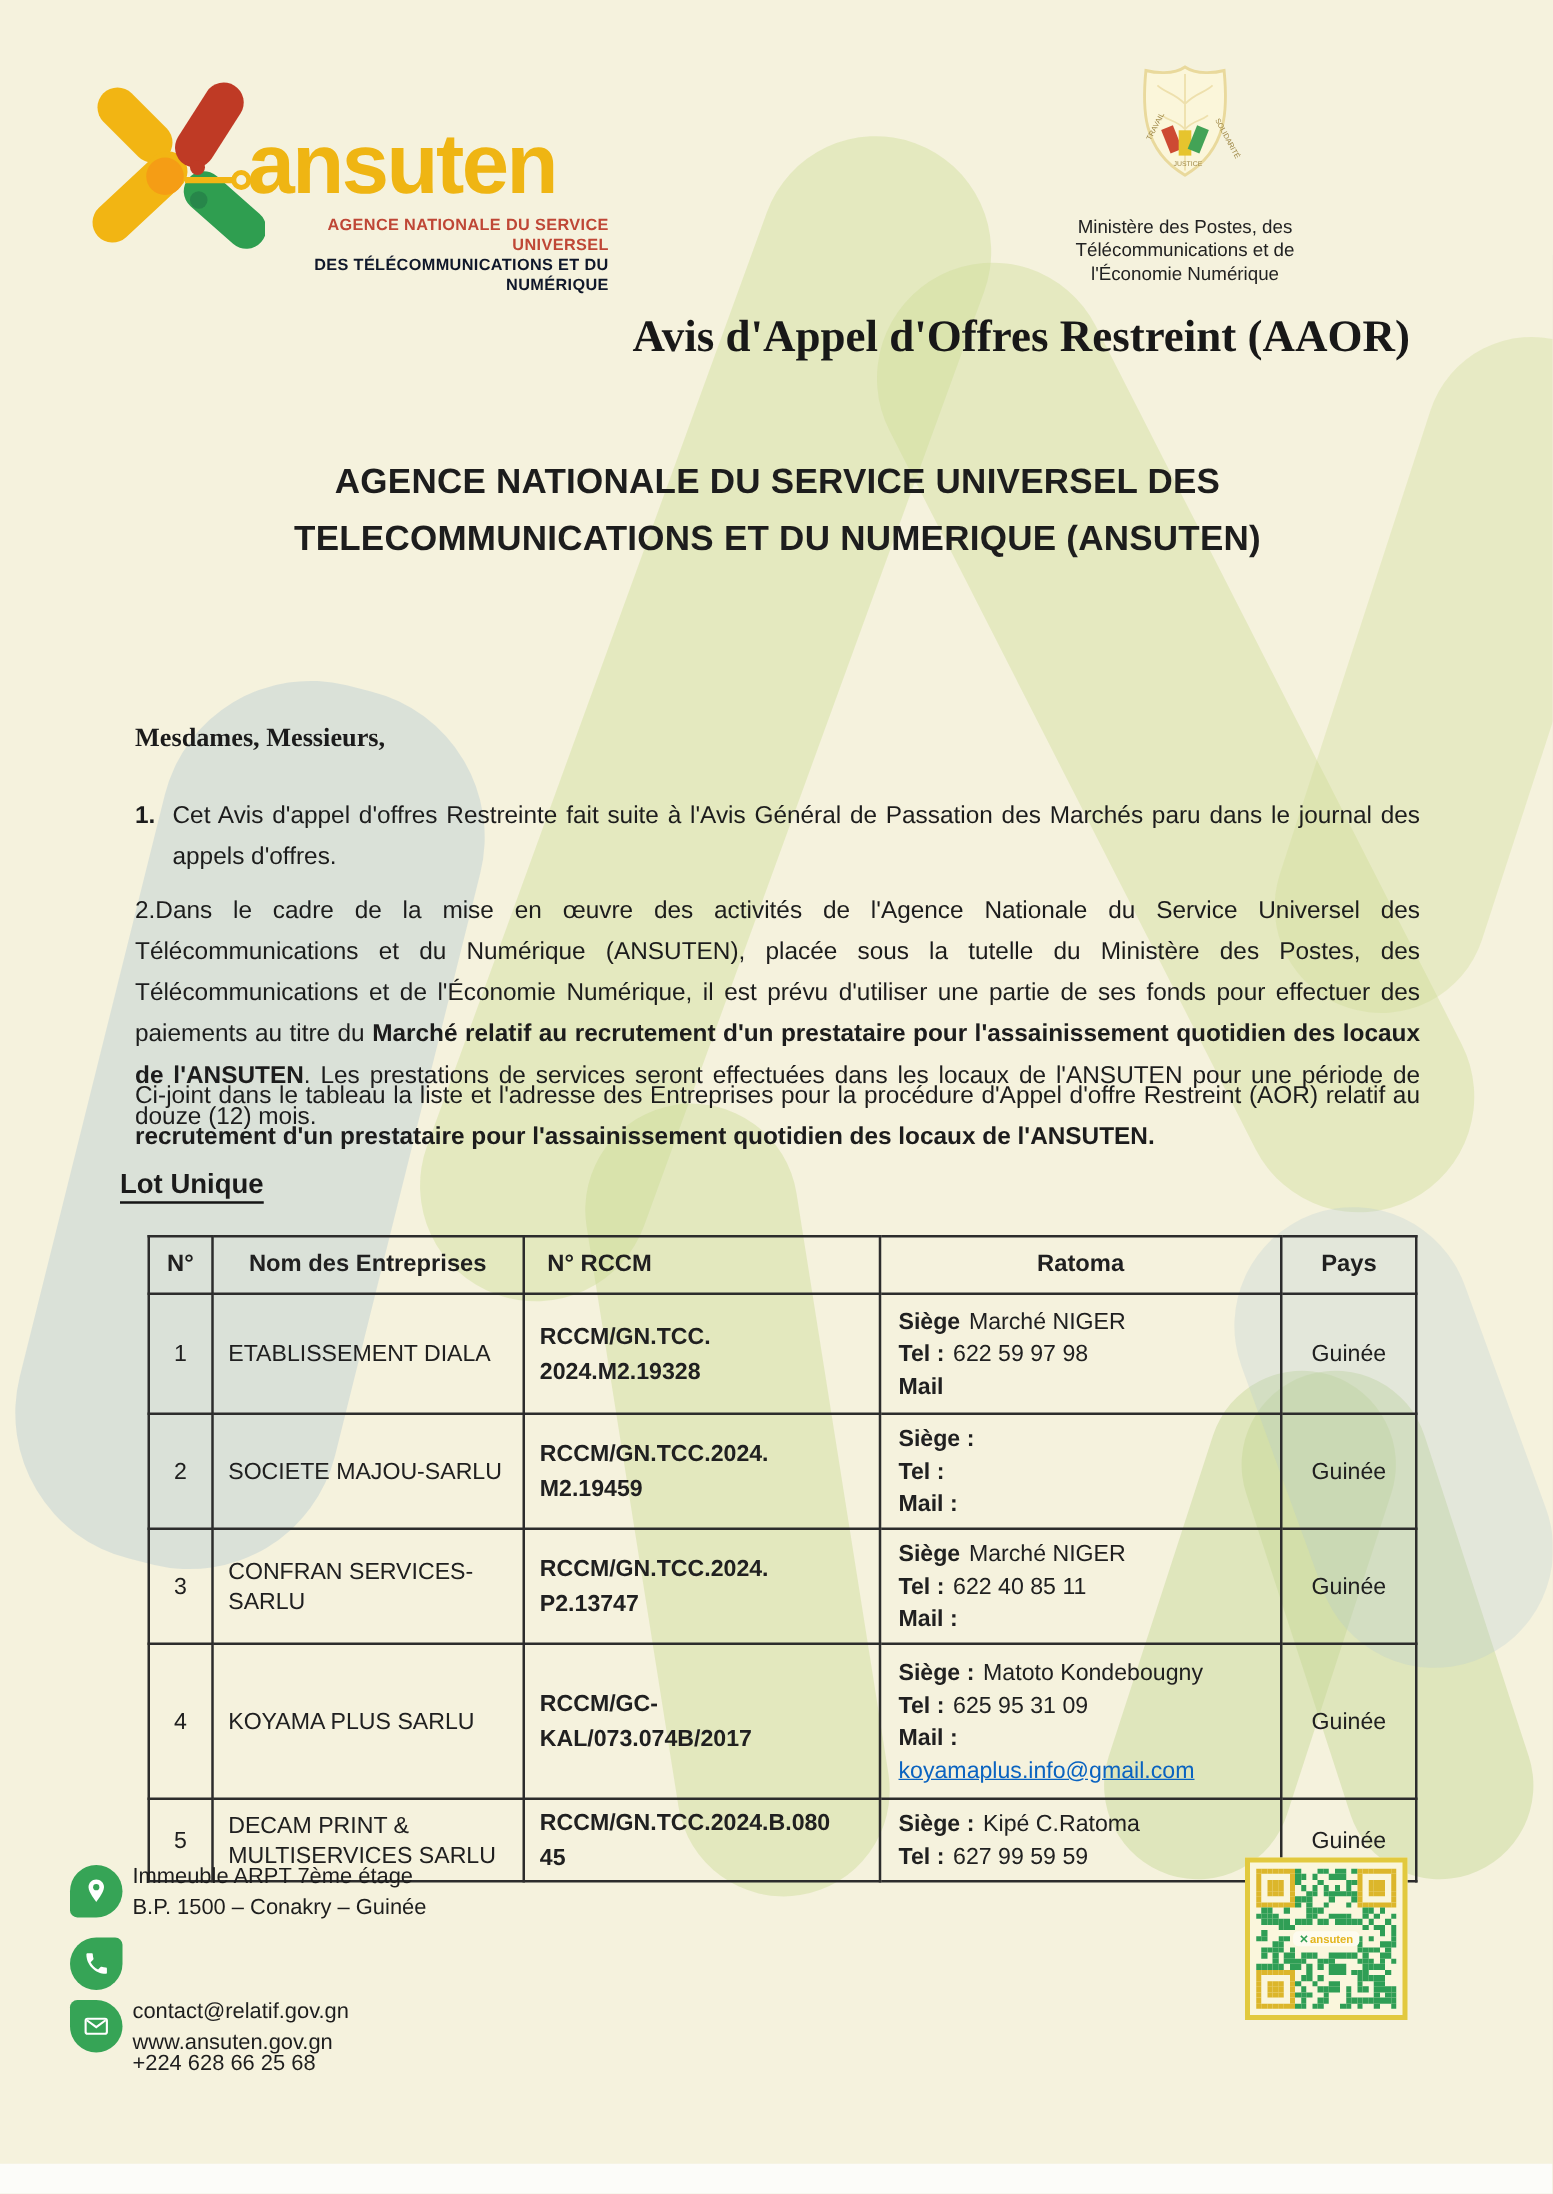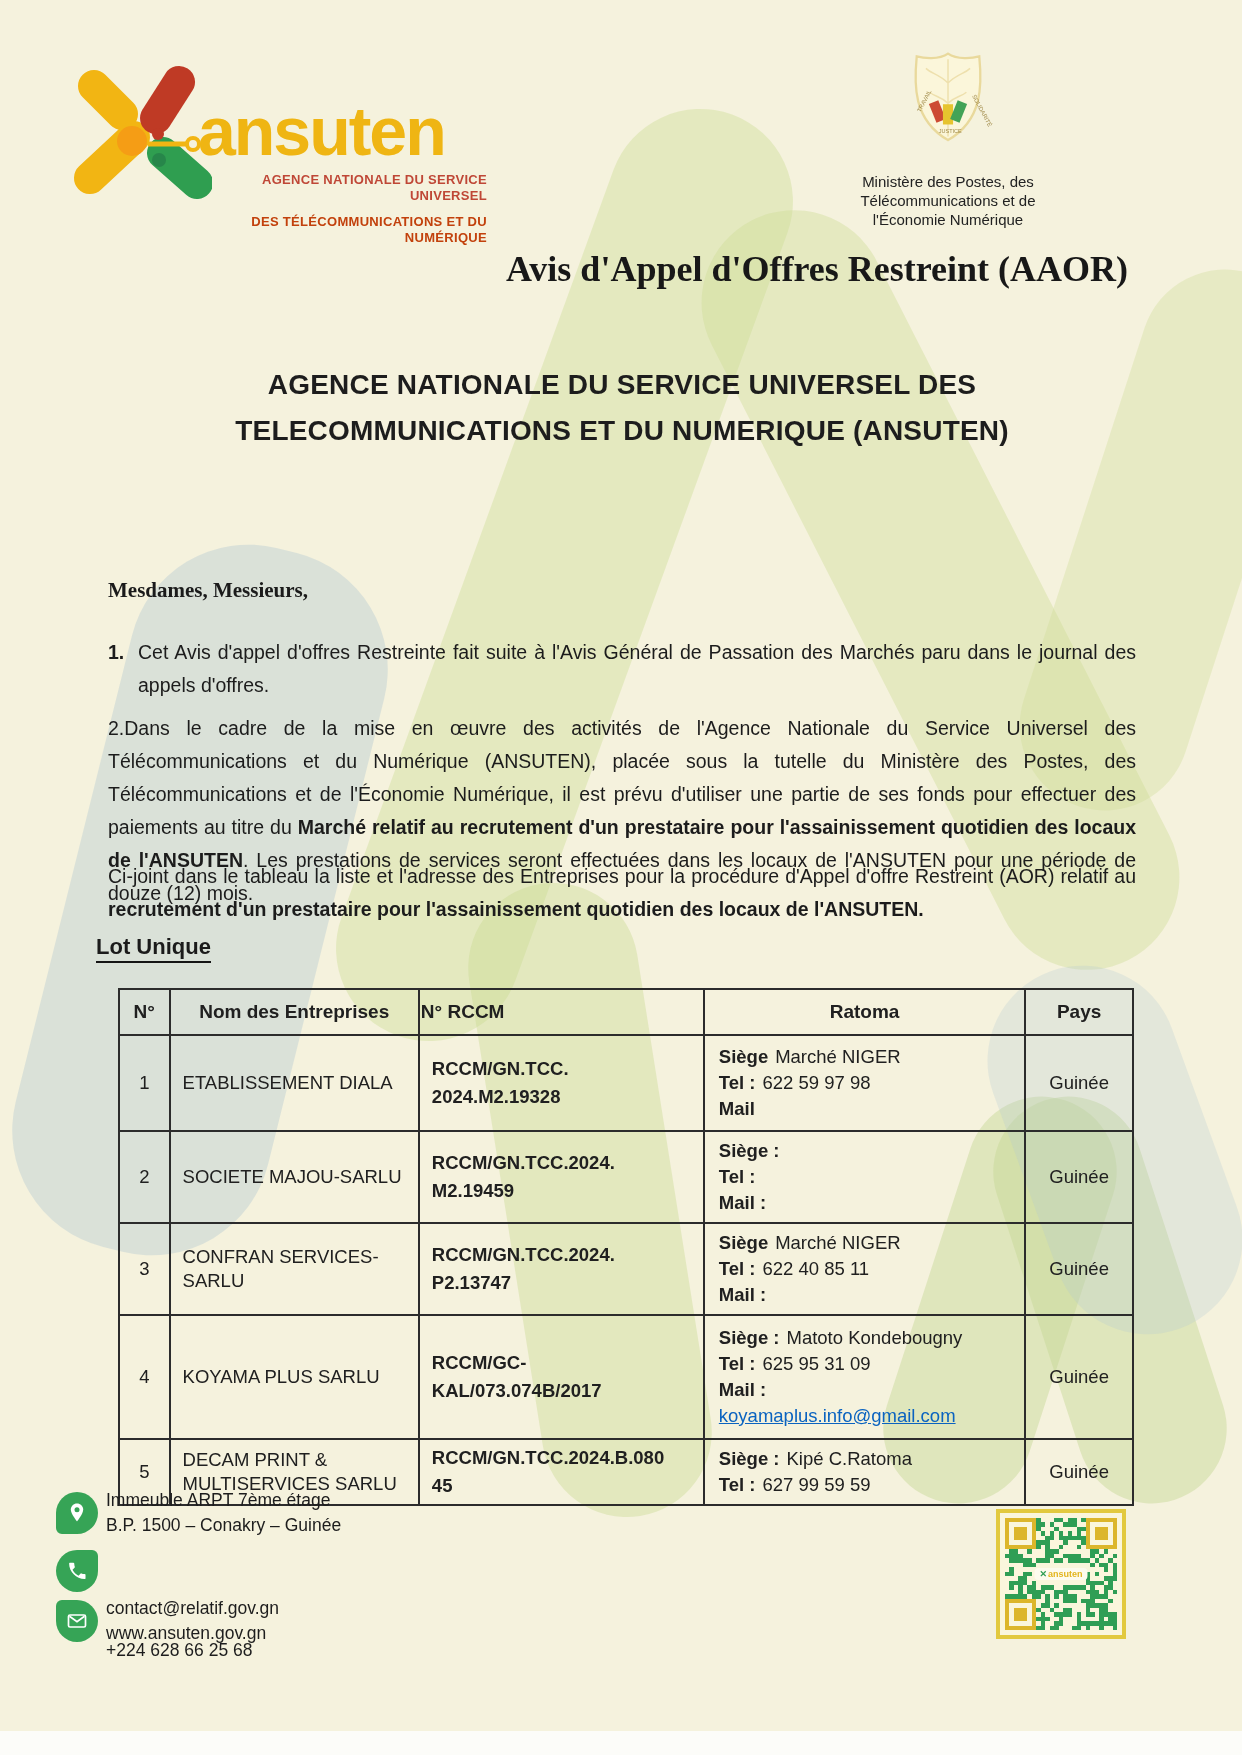--- a/index.html
+++ b/index.html
@@ -14,21 +14,21 @@
   .wm-green4{left:925px;top:1090px;width:150px;height:420px;background:rgba(198,216,148,.45);transform:rotate(18deg);}
   .wm-green5{left:1035px;top:1090px;width:150px;height:420px;background:rgba(198,216,148,.45);transform:rotate(-18deg);}
   .wm-green6{left:1080px;top:260px;width:170px;height:560px;background:rgba(205,221,150,.35);transform:rotate(18deg);}
   .wm-blue2{left:1020px;top:960px;width:190px;height:380px;background:rgba(176,198,210,.25);transform:rotate(-20deg);}
   .blk{position:absolute;z-index:2;}
   
   .logo{left:62px;top:52px;width:440px;height:160px;}
   .wordmark{position:absolute;left:136px;top:40px;font-size:68px;font-weight:bold;letter-spacing:-2px;color:#efb513;}
   .tagline{position:absolute;left:120px;top:120px;width:305px;text-align:right;font-size:13px;font-weight:bold;line-height:16px;letter-spacing:.3px;}
   .tag1{color:#bf4736;}
-  .tag2{color:#c2410c;margin-top:10px;}
+  .tag2{color:#0f172a;}
   .ministry{left:853px;top:46px;width:190px;text-align:center;}
   .ministry svg{display:block;margin:0 auto;}
   .ministry-caption{margin-top:4px;font-size:15px;line-height:19px;color:#222;white-space:pre-line;}
   
   .title-blk{left:100px;top:248px;width:1028px;text-align:right;}
   .doc-title{font-family:"Liberation Serif",serif;font-weight:bold;font-size:36px;color:#181818;}
   .doc-ref{margin-top:9px;font-size:19px;font-weight:bold;color:#1f1f1f;letter-spacing:.2px;}
   .agency{left:108px;top:362px;width:1028px;text-align:center;font-size:28px;font-weight:bold;line-height:46px;color:#1d1d1d;letter-spacing:.2px;}
   .service{left:108px;top:468px;width:1028px;text-align:center;font-size:24px;font-weight:bold;color:#1d1d1d;}
   .salutation{left:108px;top:578px;font-family:"Liberation Serif",serif;font-weight:bold;font-size:21px;}
@@ -37,40 +37,40 @@
   .p1{top:636px;display:flex;}
   .pnum{font-weight:bold;flex:0 0 30px;}
   .p2{top:712px;}
   .p3{top:860px;}
   .lot{left:96px;top:934px;font-size:22px;font-weight:bold;}
   .lot span{border-bottom:2.5px solid #151515;padding-bottom:2px;}
   
   .tbl{left:118px;top:988px;width:1016px;border-collapse:collapse;font-size:18.5px;color:#202020;}
   .tbl td,.tbl th{border:2px solid #2c2c2c;vertical-align:middle;}
   .tbl th{font-size:19px;font-weight:bold;height:42px;}
-  .th-rccm{text-align:left;padding-left:1px;}
+  .th-rccm{text-align:left;padding-left:18px;}
   .c-no{text-align:center;width:57px;}
   .c-name{width:253px;padding:0 12px;white-space:pre-line;line-height:24px;}
   .c-rccm{width:270px;padding:0 12px;font-weight:bold;white-space:pre-line;line-height:28px;}
   .c-addr{width:314px;padding:6px 14px;line-height:26px;vertical-align:middle;}
   .c-pays{width:122px;text-align:center;}
   .al b{margin-right:7px;}
   .lnk{color:#0a63c0;text-decoration:underline;}
   .r1{height:96px;}.r2{height:90px;}.r3{height:90px;}.r4{height:124px;}.r5{height:58px;}
   
   .fico{position:absolute;width:42px;height:42px;background:#36a456;border-radius:50% 50% 50% 14%;z-index:2;display:flex;align-items:center;justify-content:center;}
   .f-pin{left:56px;top:1492px;}
   .f-tel{left:56px;top:1550px;border-radius:50% 14% 50% 50%;}
   .f-mail{left:56px;top:1600px;border-radius:14% 50% 50% 50%;}
   .ftext{position:absolute;left:106px;font-size:17.5px;line-height:25px;color:#1d1d1d;z-index:2;}
   .f-addr{top:1488px;}
   .f-phone{top:1638px;}
   .f-emails{top:1596px;}
   
-  .qr{position:absolute;left:996px;top:1486px;width:130px;height:130px;background:#faf6dc;border:4px solid #e2c93e;box-sizing:border-box;z-index:2;margin-top:23px;}
+  .qr{position:absolute;left:996px;top:1486px;width:130px;height:130px;background:#faf6dc;border:4px solid #e2c93e;box-sizing:border-box;z-index:2;}
   .qr-grid{position:absolute;left:5px;top:5px;width:112px;height:112px;display:grid;grid-template-columns:repeat(25,1fr);grid-template-rows:repeat(25,1fr);}
   .qc-g{background:#2f9e55;}
   .qc-y{background:#dcb62b;}
   .qr-logo{position:absolute;left:50%;top:50%;transform:translate(-50%,-50%);background:#fdfbee;border-radius:4px;padding:1px 5px;font-size:9px;font-weight:bold;color:#e3b51e;white-space:nowrap;z-index:3;}
   .qr-x{color:#2f9e55;margin-right:1px;}
   .scan-strip{position:absolute;left:0;right:0;bottom:0;height:24px;background:#fcfcf9;z-index:3;}
 </style>
 </head>
 <body>
 

